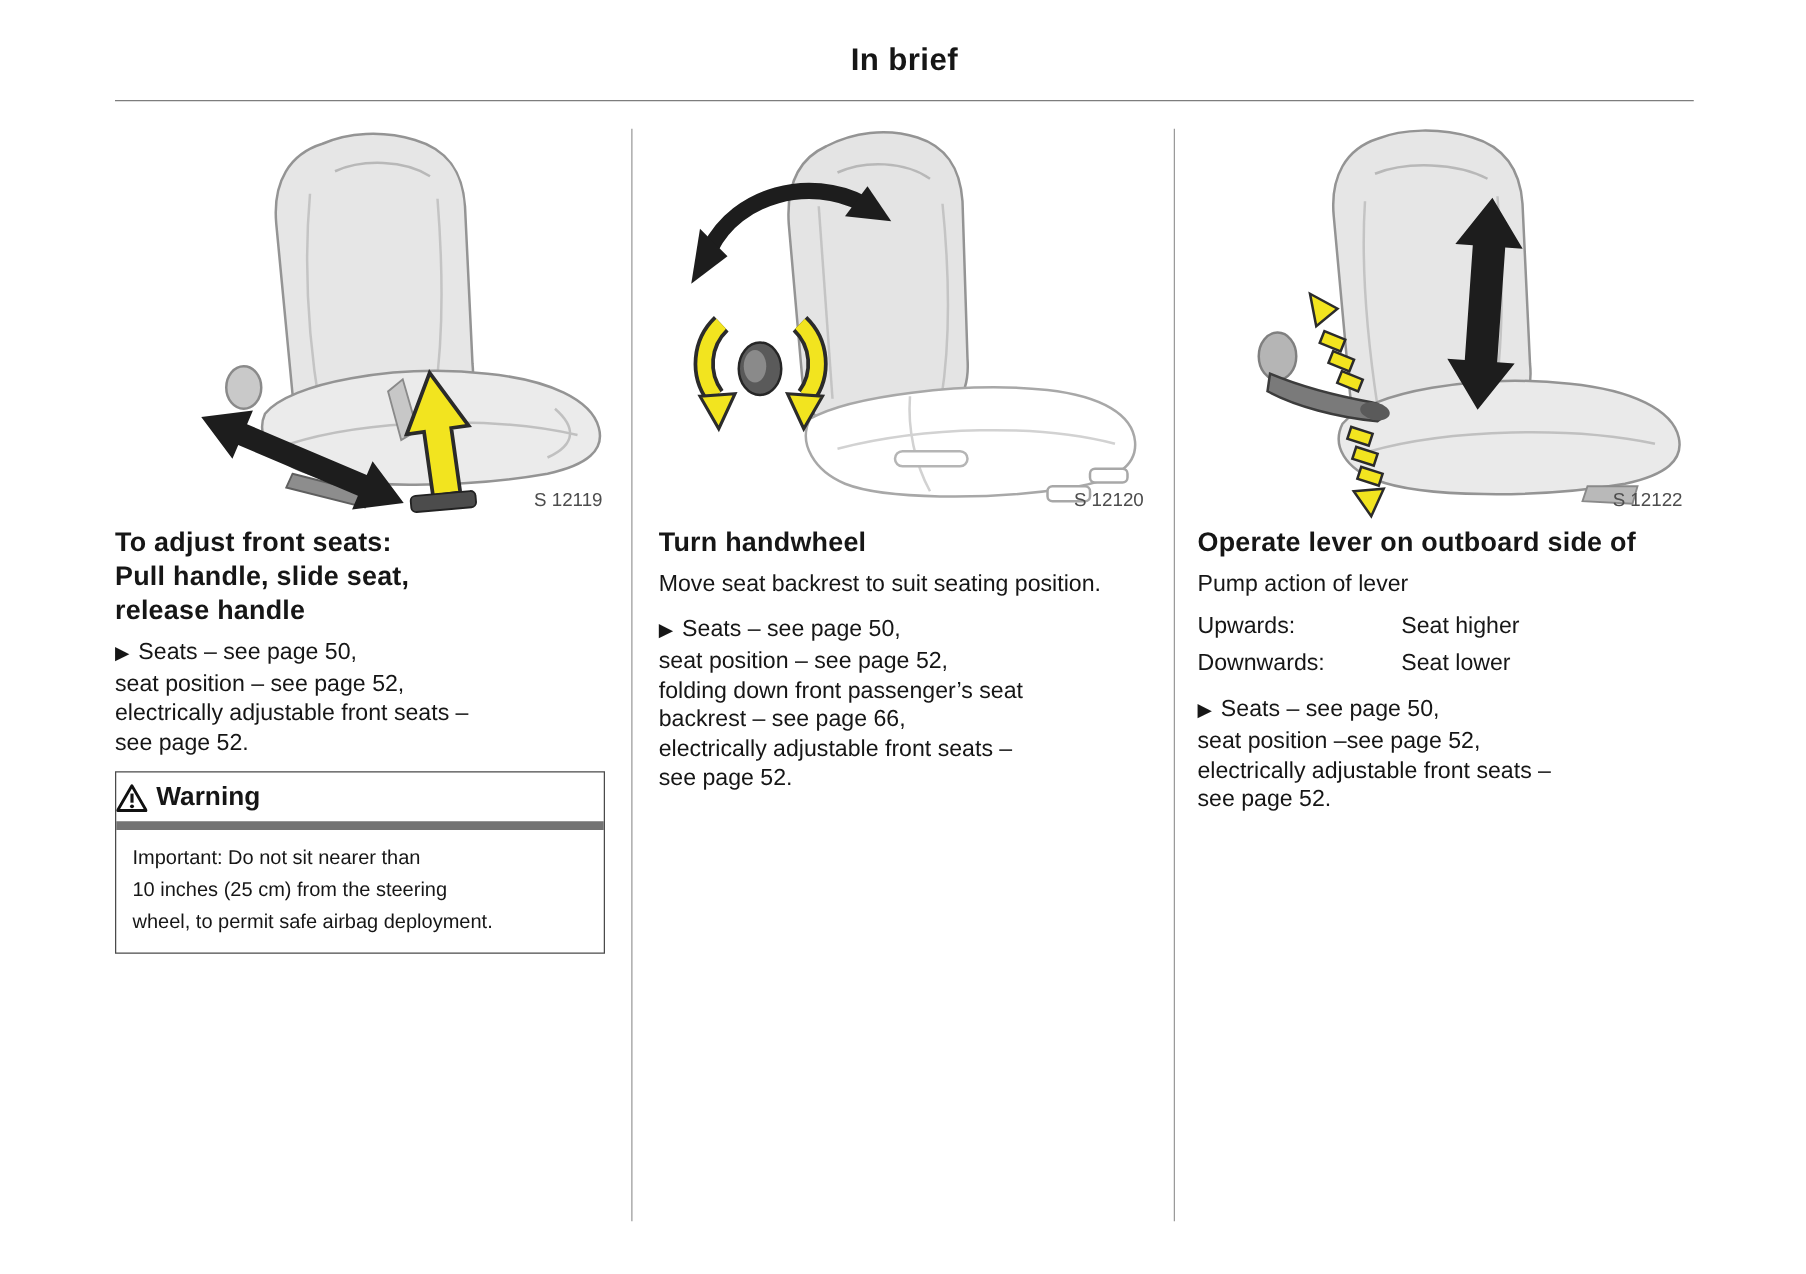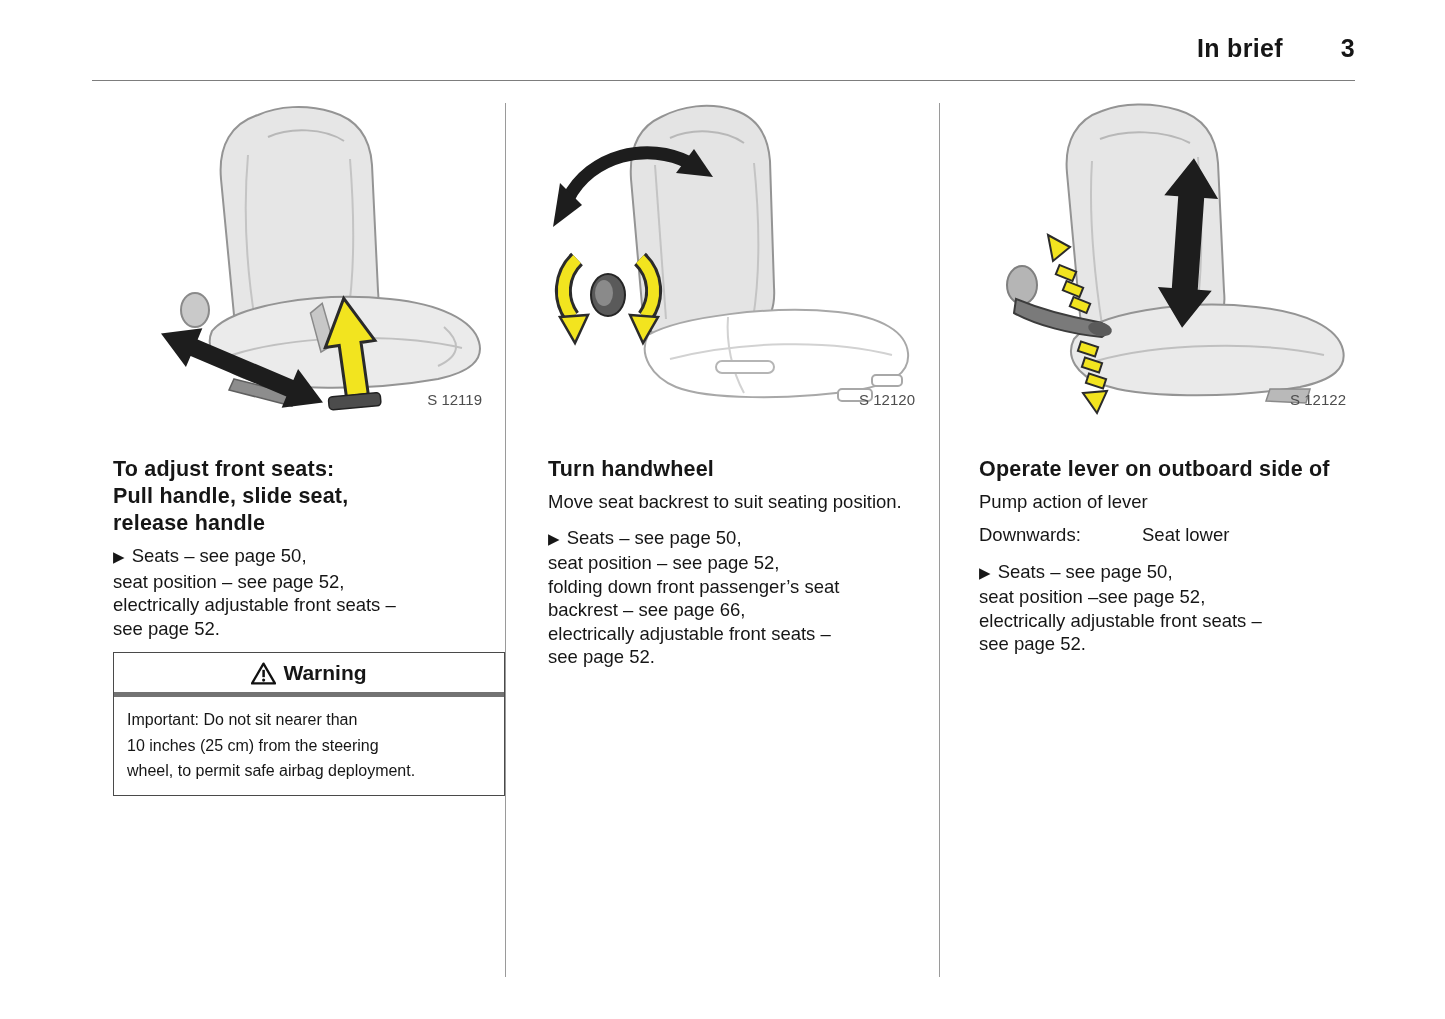--- a/index.html
+++ b/index.html
@@ -4,46 +4,46 @@
 <style>
   html,body{margin:0;padding:0;}
   body{
     width:1445px;height:1019px;background:#ffffff;position:relative;overflow:hidden;
     font-family:"Liberation Sans","DejaVu Sans",sans-serif;color:#161616;
     -webkit-font-smoothing:antialiased;
   }
   .page{position:absolute;inset:0;}
   .header{
     position:absolute;top:34px;left:92px;width:1263px;
-    display:flex;justify-content:flex-end;align-items:flex-end;gap:58px;
-    font-weight:700;font-size:25px;letter-spacing:.3px;
+    display:flex;justify-content:flex-end;align-items:center;gap:58px;
+    font-weight:700;font-size:25px;letter-spacing:.3px;flex-direction:column;
   }
   .rule-top{position:absolute;left:92px;top:80px;width:1263px;height:1px;background:#7d7d7d;}
   .divider{position:absolute;top:103px;height:874px;width:1px;background:#9a9a9a;}
   .divider.d1{left:505px;}
   .divider.d2{left:939px;}
   .figure{position:absolute;top:103px;width:400px;height:315px;}
   .figure.f1{left:92px;}
   .figure.f2{left:520px;}
   .figure.f3{left:950px;}
   .fig-label{font-size:15px;fill:#4d4d4d;font-family:"Liberation Sans","DejaVu Sans",sans-serif;}
-  .col{position:absolute;top:456px;margin-left:21px;}
+  .col{position:absolute;top:421px;}
   .col.c1{left:92px;width:397px;}
   .col.c2{left:527px;width:396px;}
   .col.c3{left:958px;width:392px;}
   .heading{font-weight:700;font-size:21.5px;line-height:27px;margin:0 0 7px 0;letter-spacing:.2px;}
   .heading div{white-space:nowrap;}
   .para{font-size:18.5px;line-height:23.5px;white-space:pre-line;margin:0 0 12px 0;}
   .para .bullet-marker{font-size:15px;font-family:"DejaVu Sans",sans-serif;letter-spacing:2px;}
   .kv-row{font-size:18.5px;line-height:24px;margin:0 0 6px 0;}
   .kv-label{display:inline-block;width:163px;}
   .warning-box{border:1px solid #4a4a4a;margin-top:12px;width:392px;box-sizing:border-box;}
   .warning-head{
-    border-bottom:5px solid #737373;text-align:center;padding:8px 0 7px 0;
-    font-weight:700;font-size:21px;display:flex;align-items:center;justify-content:center;gap:7px;
+    border-bottom:7px solid #737373;text-align:center;padding:8px 0 7px 0;
+    font-weight:700;font-size:21px;display:flex;align-items:center;gap:7px;
   }
   .warning-body{font-size:16px;line-height:25.5px;white-space:pre-line;padding:10px 12px 11px 13px;}
 </style>
 </head>
 <body>
 
 <div class="page">
 
   <div class="header">
     <span>In brief</span>
@@ -165,20 +165,23 @@
 electrically adjustable front seats –
 see page 52.</span></div>
   </div>
 
   <div class="col c3">
     <div class="heading">
       <div>Operate lever on outboard side of</div>
     </div>
     <div class="para" style="margin-bottom:9px;">Pump action of lever</div>
     <div class="kv-row">
+      <span class="kv-label">Upwards:</span><span class="kv-value">Seat higher</span>
+    </div>
+    <div class="kv-row">
       <span class="kv-label">Downwards:</span><span class="kv-value">Seat lower</span>
     </div>
     <div class="para" style="margin-top:13px;"><span class="bullet-marker">▶</span> <span>Seats – see page 50,
 seat position –see page 52,
 electrically adjustable front seats –
 see page 52.</span></div>
   </div>
 
 </div>
 

